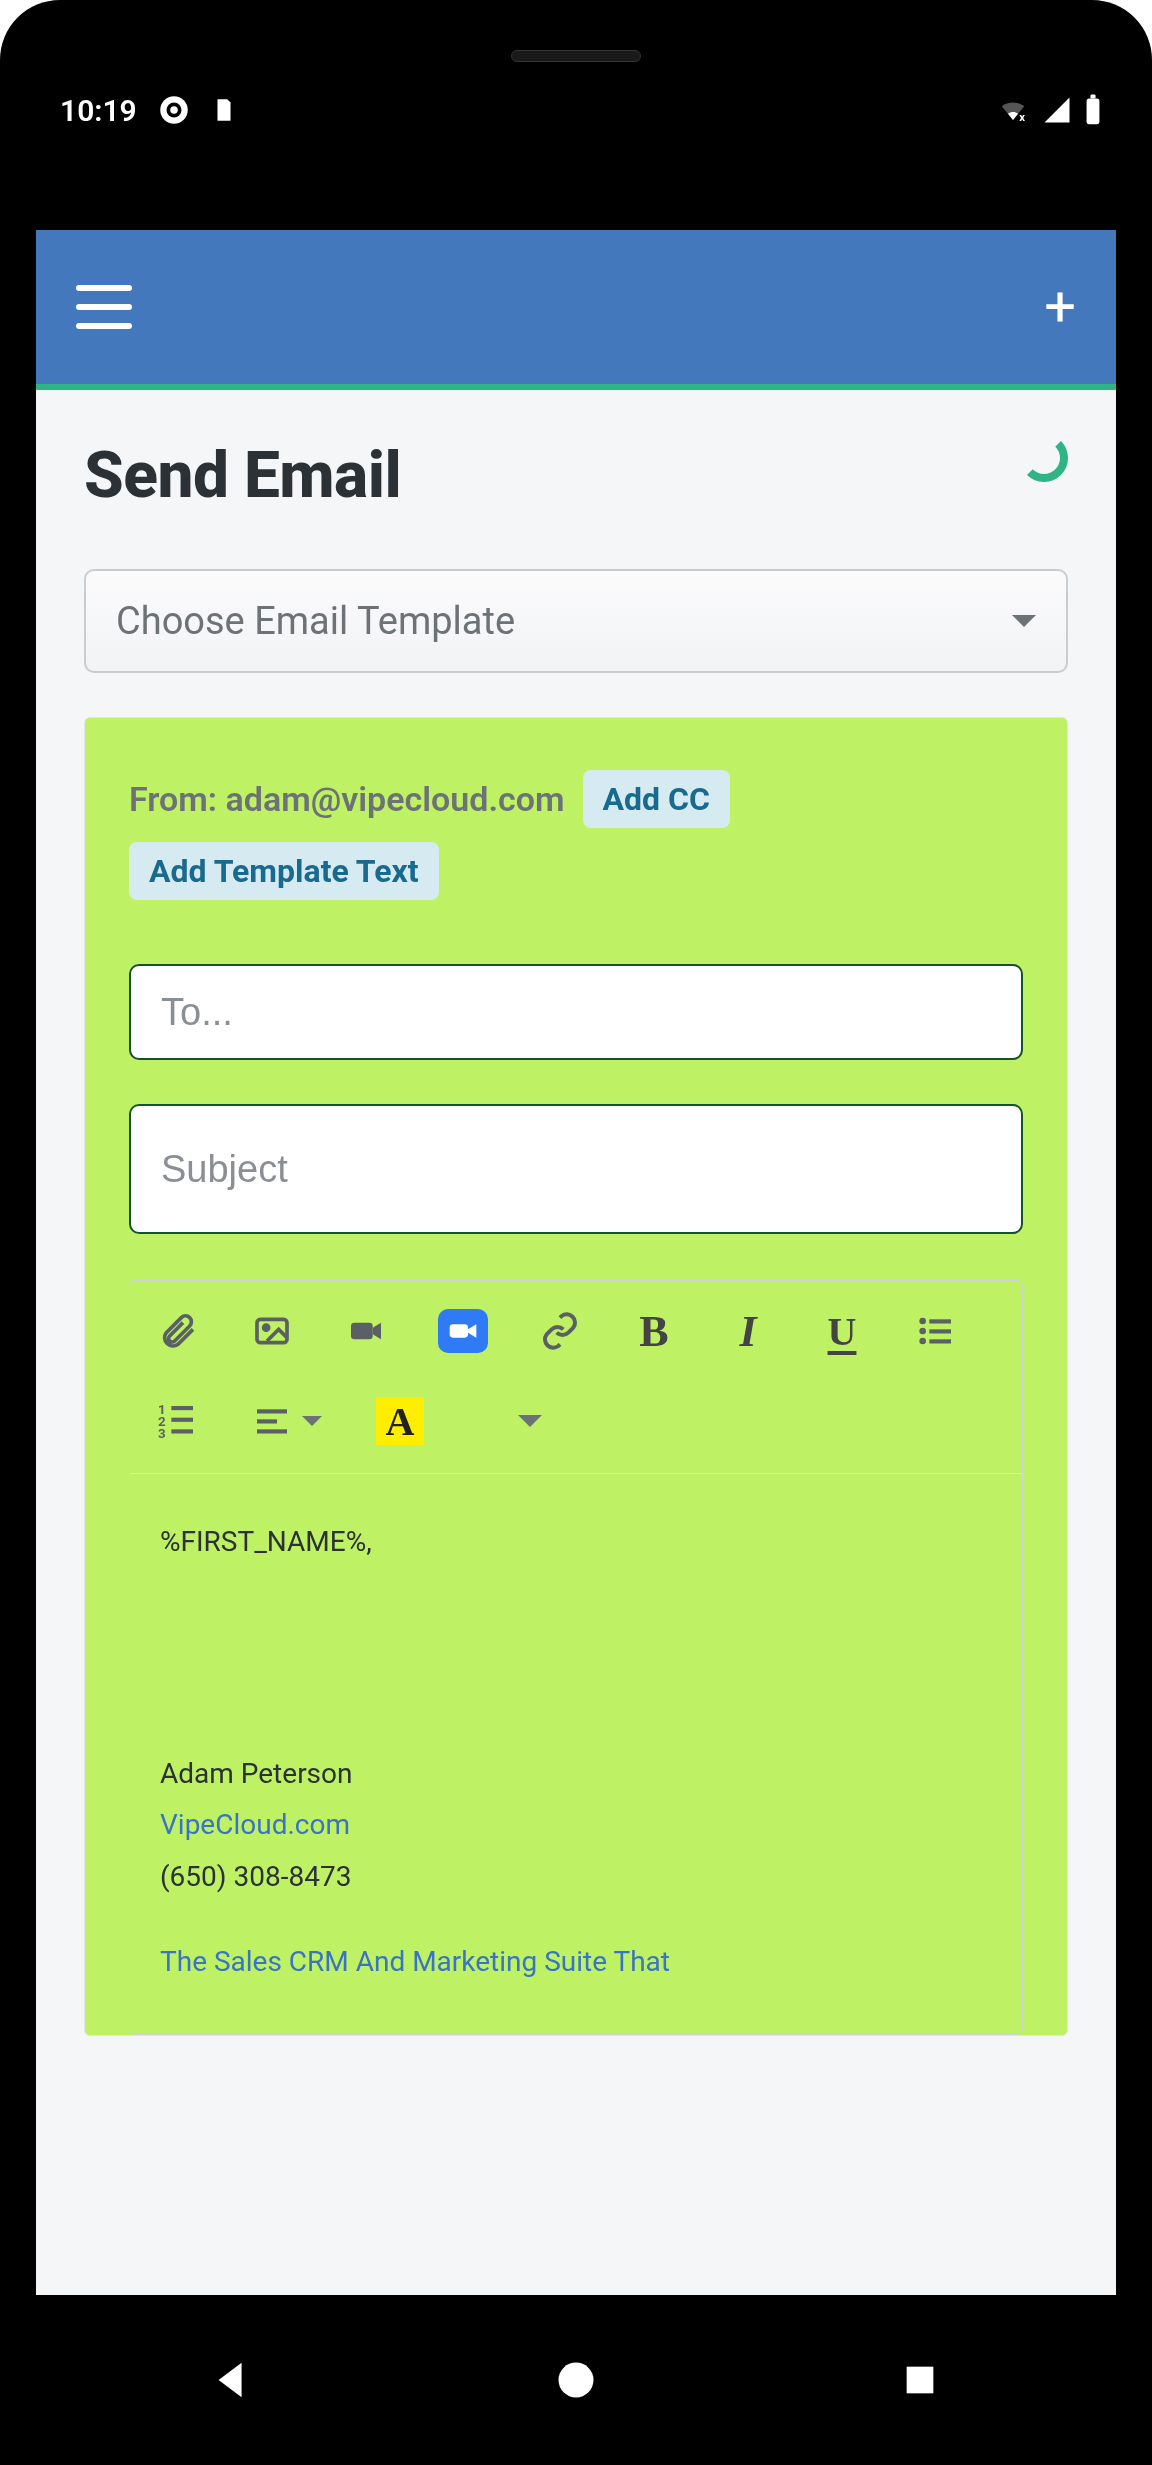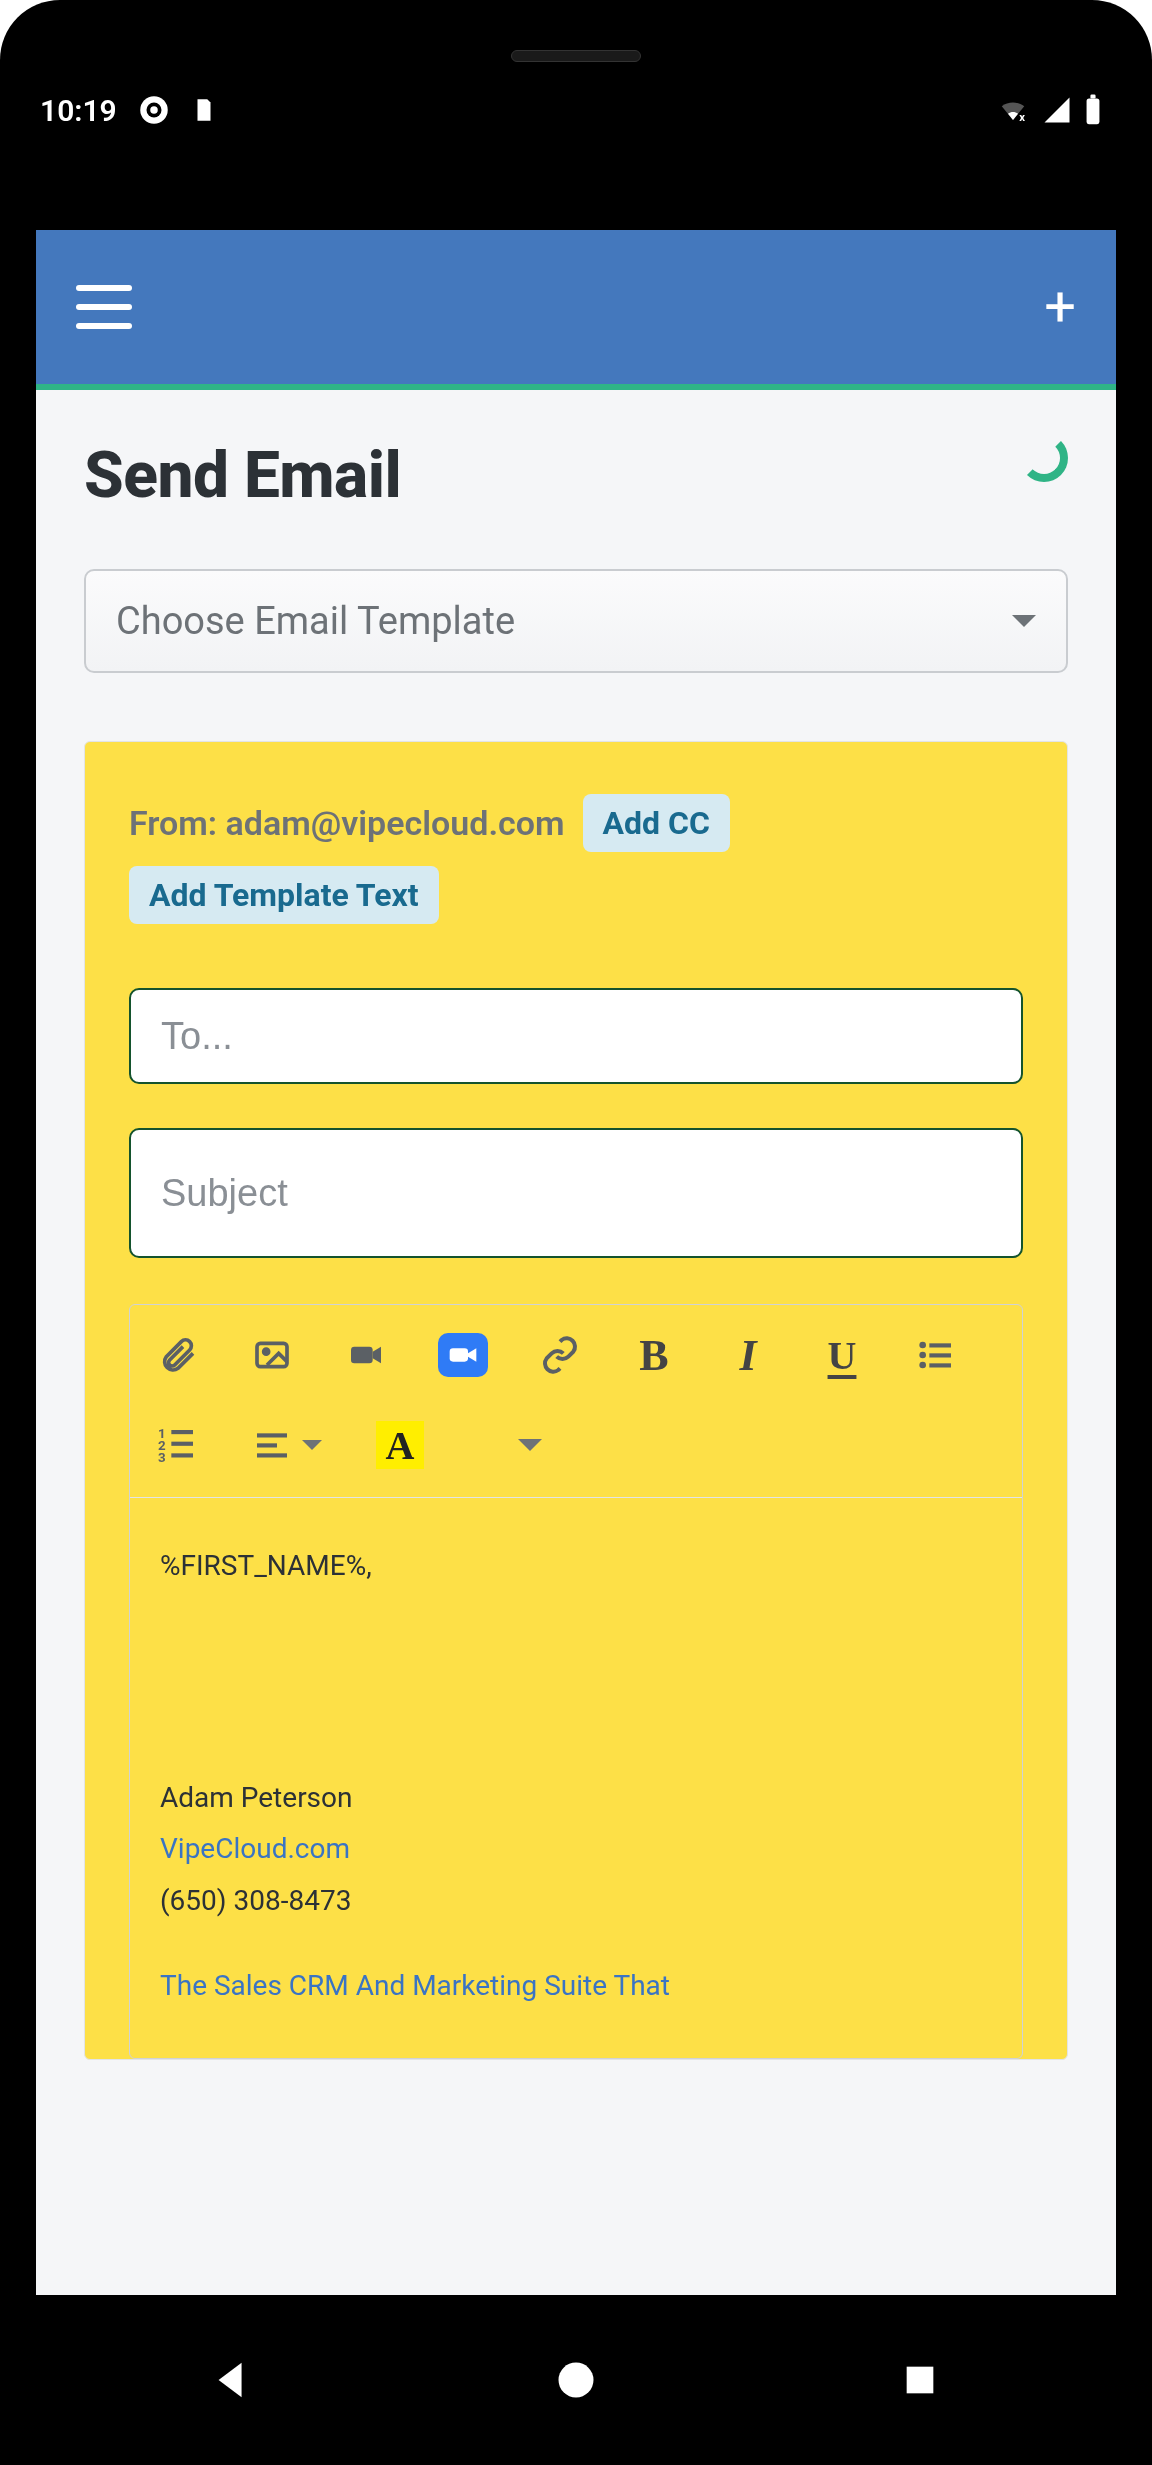--- a/index.html
+++ b/index.html
@@ -29,21 +29,21 @@
     height: 12px;
     background: #1a1a1a;
     border-radius: 6px;
     border: 1px solid #333;
   }
   .status-bar {
     height: 120px;
     display: flex;
     align-items: center;
     justify-content: space-between;
-    padding: 60px 50px 0 40px;
+    padding: 60px 50px 0 60px;
     color: #fff;
   }
   .status-left { display: flex; align-items: center; gap: 22px; font-size: 30px; font-weight: 600; }
   .status-right { display: flex; align-items: center; gap: 12px; }
   .status-time { font-size: 30px; font-weight: 600; }
   .si { display:inline-flex; align-items:center; justify-content:center; }
 
   .app-area {
     margin: 90px 36px 0 36px;
     flex: 1;
@@ -85,22 +85,22 @@
     padding: 0 30px 0 30px;
     cursor:pointer;
   }
   .template-label { font-size: 38px; color:#6d7277; }
   .caret-down {
     width:0; height:0;
     border-left:12px solid transparent; border-right:12px solid transparent;
     border-top:12px solid #6d7277;
   }
   .card {
-    margin-top: 68px;
-    background:#fde047;
+    margin-top: 44px;
+    background:#bef264;
     border:1px solid #e2e4e7;
     border-radius: 6px;
     padding: 52px 44px 0 44px;
   }
   .meta-row { display:flex; flex-wrap:wrap; align-items:center; gap:18px; margin-bottom:14px; }
   .from-label { font-size: 34px; color:#6d7277; font-weight:600; }
   .pill {
     display:inline-block;
     background:#d6eaf2;
     color:#196a8f;

